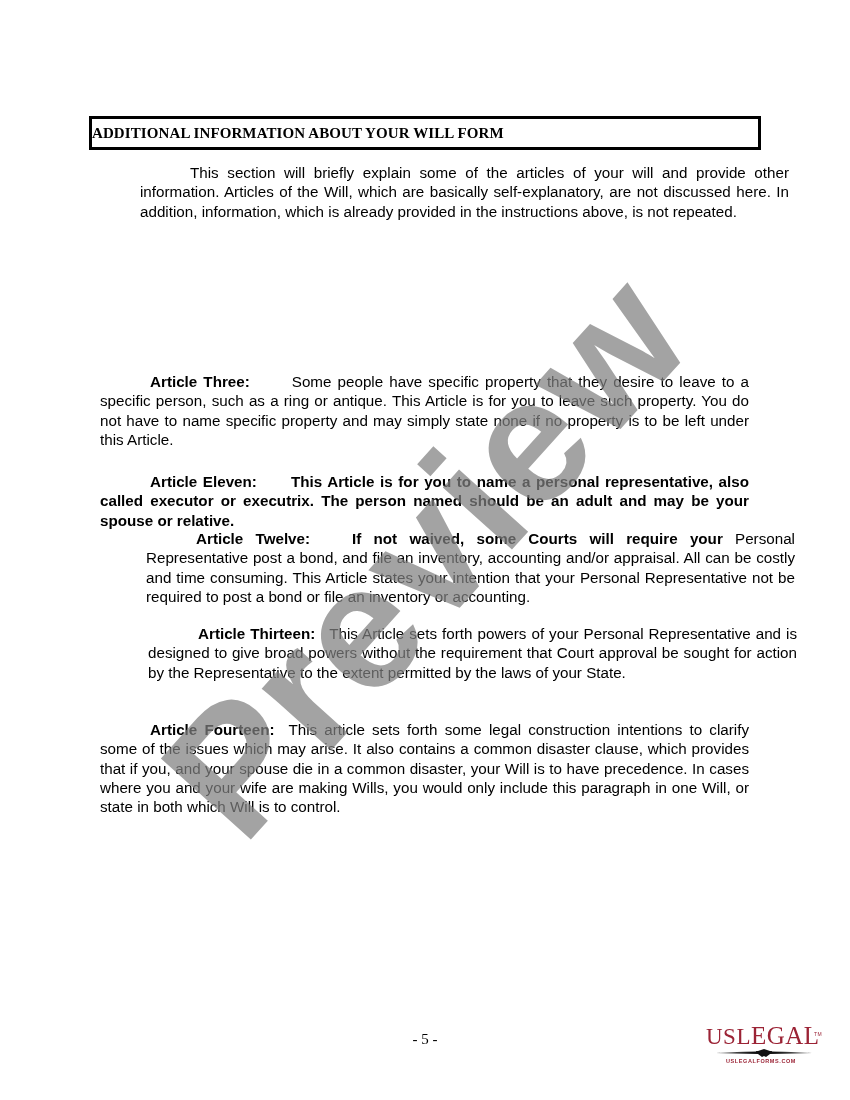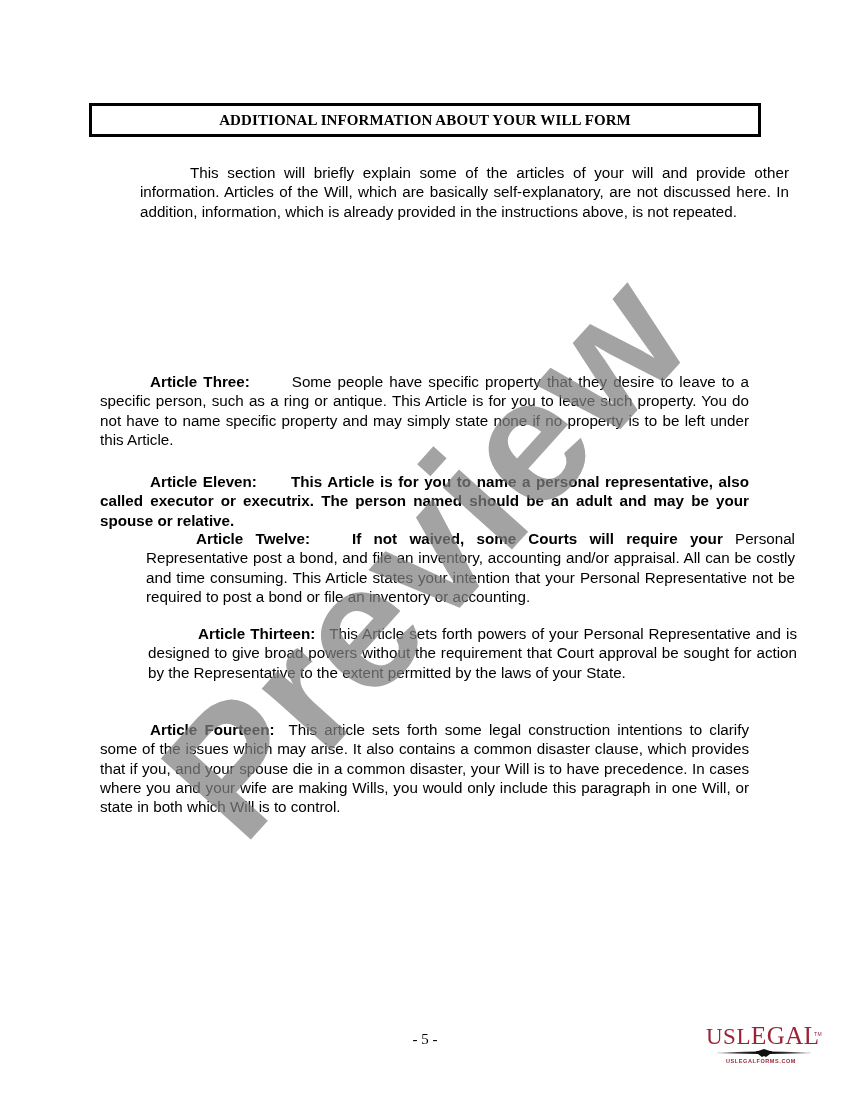--- a/index.html
+++ b/index.html
@@ -17,27 +17,27 @@
   }
   .page {
     position: absolute;
     left: 0; top: 0;
     width: 850px;
     height: 1100px;
   }
   .title-box {
     position: absolute;
     left: 89px;
-    top: 103px;
+    top: 116px;
     width: 666px;
     height: 28px;
     border: 3.5px solid #000;
     display: flex;
     align-items: center;
-    justify-content: center;
+    justify-content: flex-start;
   }
   .title-box span {
     font-family: "Liberation Serif", "DejaVu Serif", serif;
     font-weight: bold;
     font-size: 15px;
     letter-spacing: 0.1px;
   }
   .body-text {
     position: absolute;
     left: 100px;

